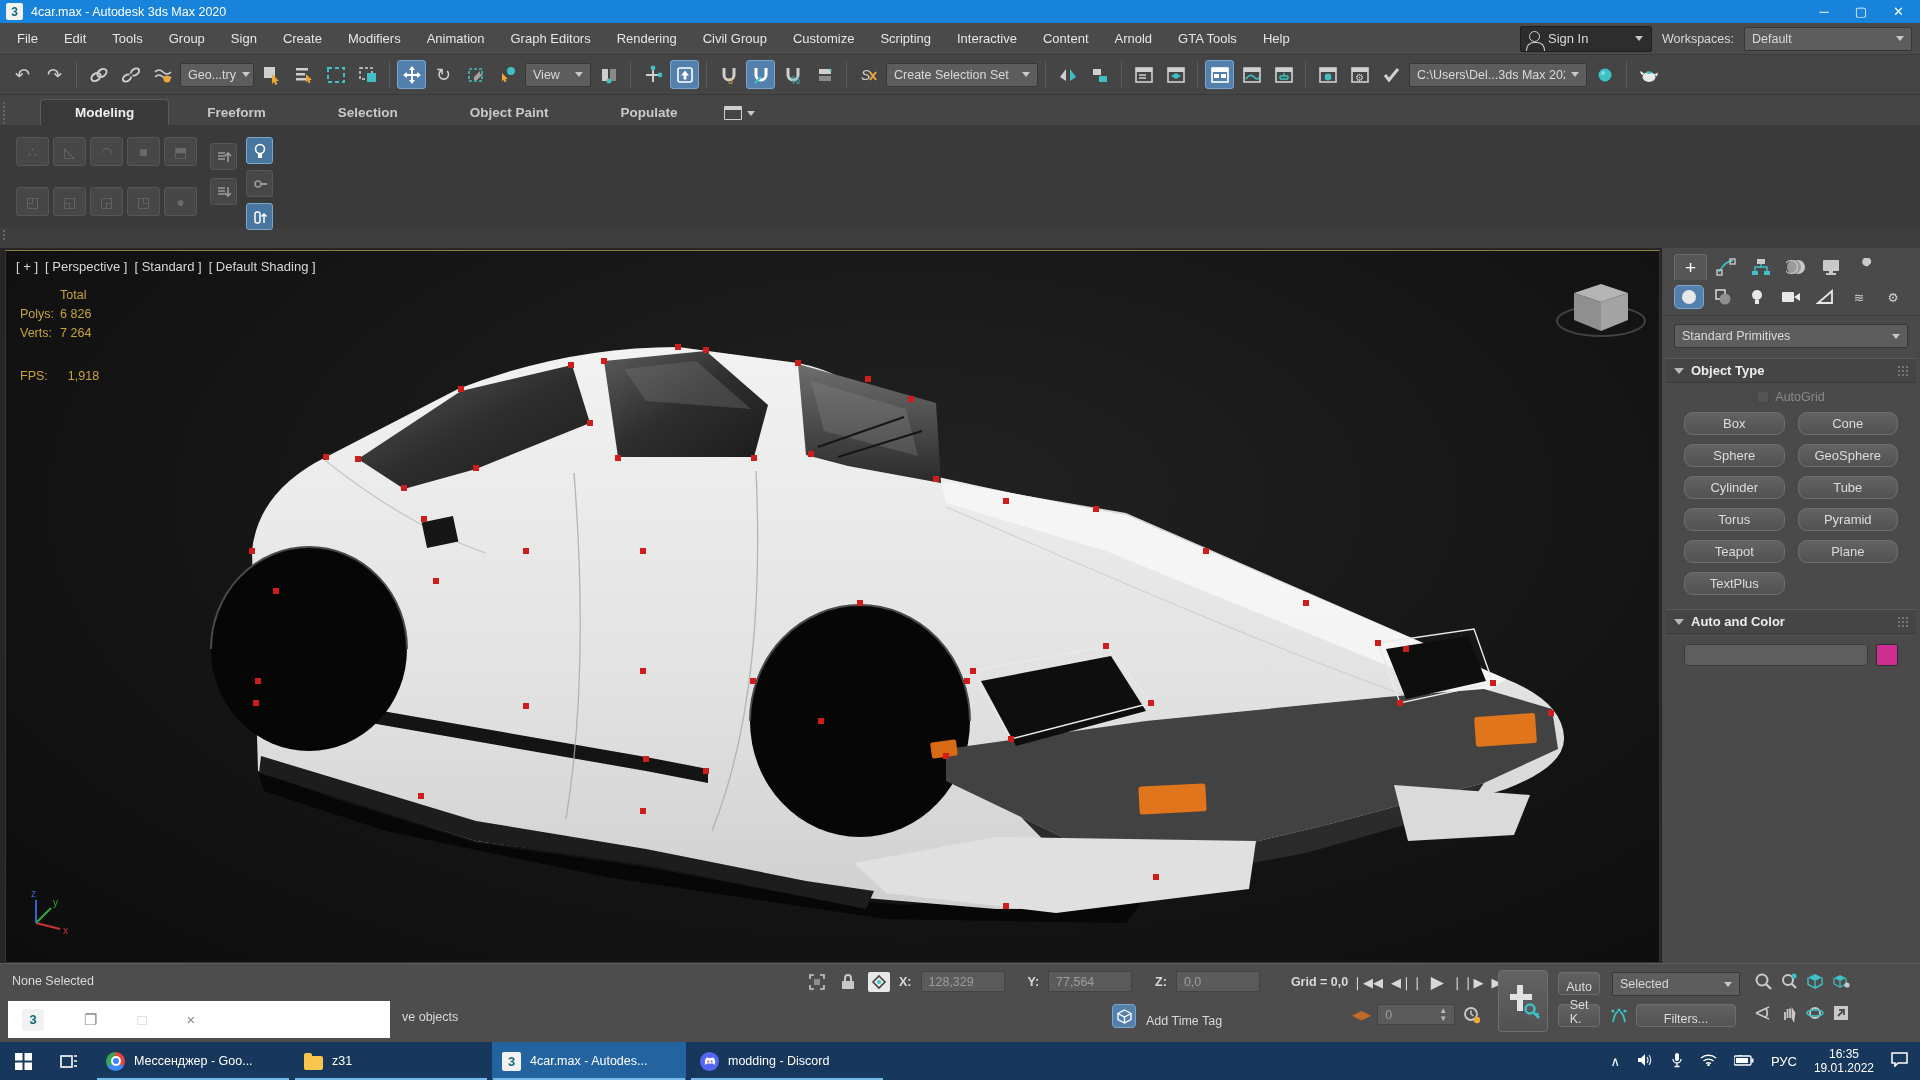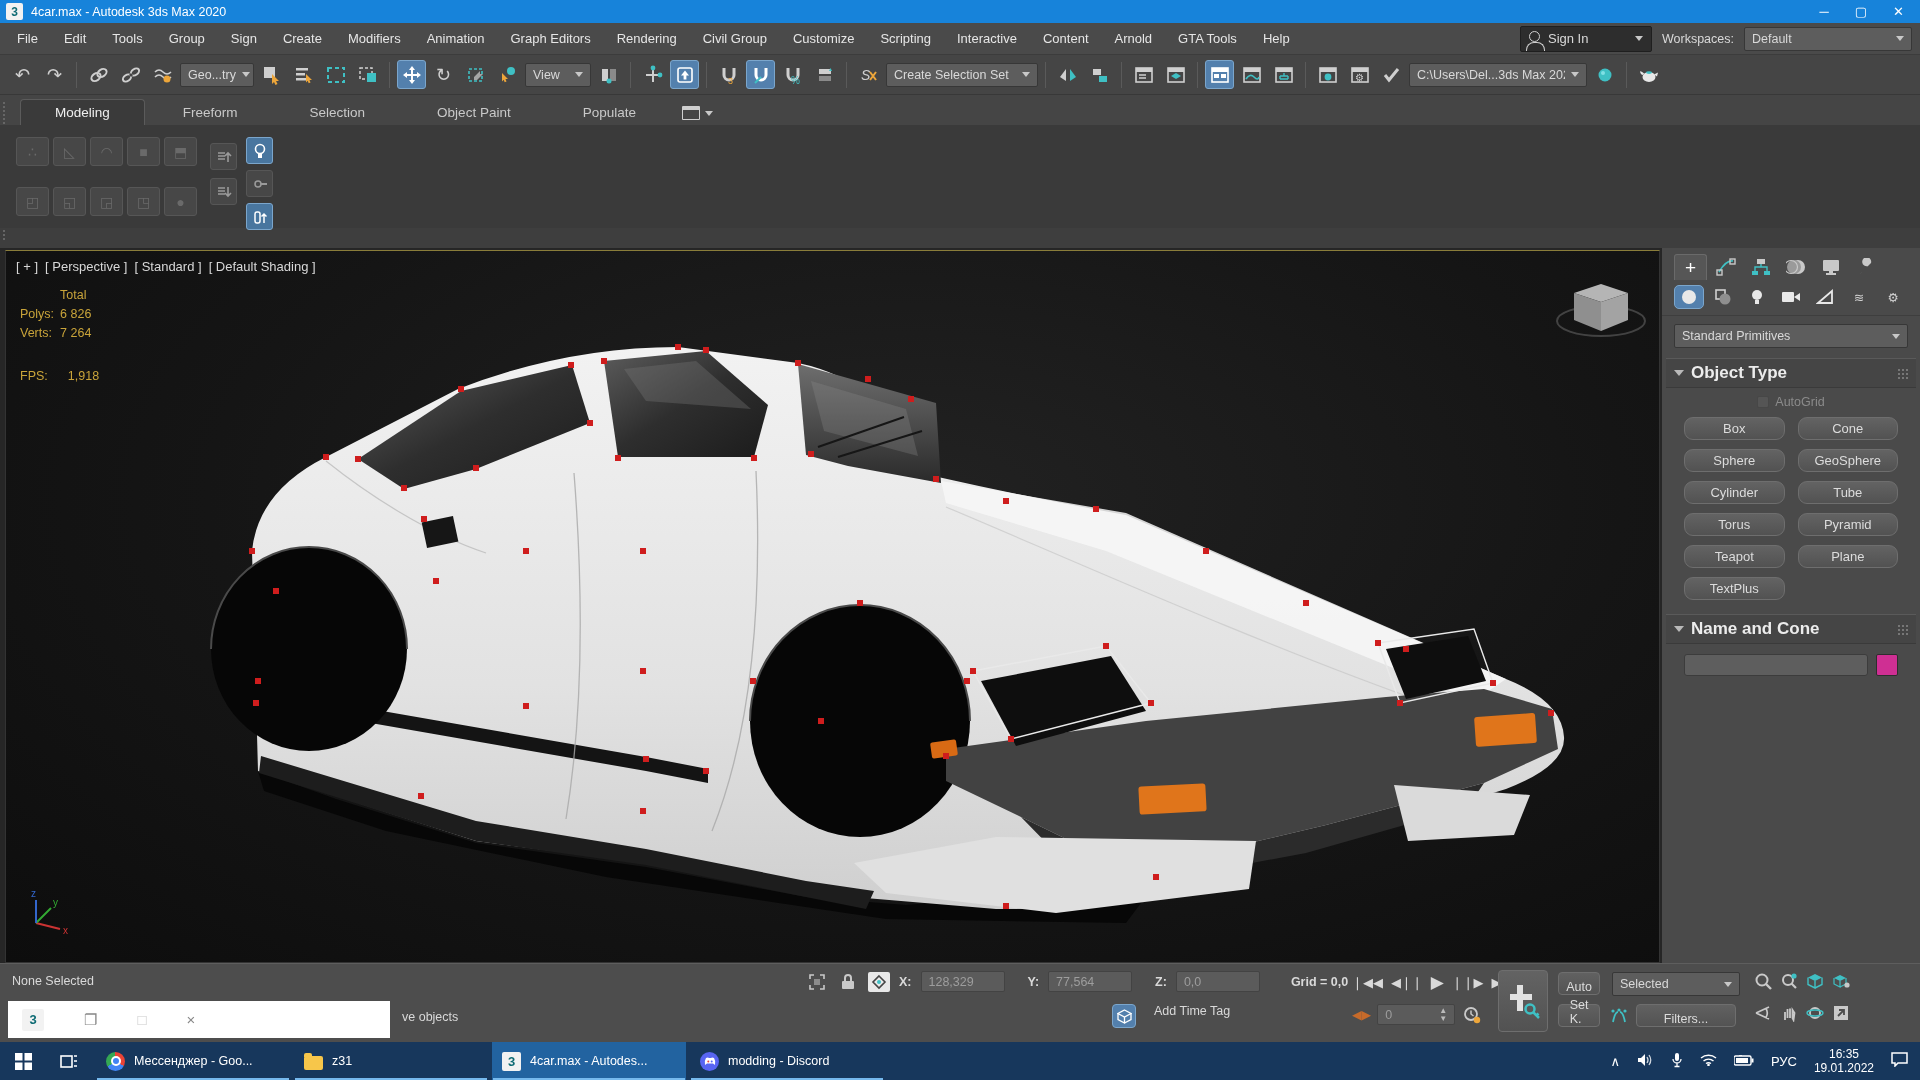--- a/index.html
+++ b/index.html
@@ -32,21 +32,21 @@
   
   .toolbar { height:40px; background:#454545; border-bottom:1px solid #383838; display:flex; align-items:center; padding:0 8px; gap:3px; flex:0 0 auto; }
   .ic { width:29px; height:29px; display:flex; align-items:center; justify-content:center; border-radius:3px; color:#cfcfcf; font-size:18px; cursor:default; flex:0 0 auto; }
   .ic.active { background:#5380ad; border:1px solid #7ba6cc; color:#fff; }
   .sep { width:1px; height:26px; background:#5a5a5a; margin:0 4px; flex:0 0 auto; }
   .tbar-dd { flex:0 0 auto; }
   .wbox { width:18px; height:14px; border:1.5px solid #cfcfcf; border-top-width:4px; border-radius:1px; position:relative; }
 
   
   .ribbon { height:153px; background:#3e3e3e; flex:0 0 auto; position:relative; }
-  .ribbon-tabs { height:30px; background:#454545; display:flex; align-items:flex-end; padding-left:20px; gap:4px; }
+  .ribbon-tabs { height:30px; background:#454545; display:flex; align-items:flex-end; padding-left:40px; gap:4px;font-weight:bold; }
   .rtab { padding:5px 34px; color:#c9c9c9; font-size:13.5px; border-radius:4px 4px 0 0; cursor:default; }
   .rtab.active { background:#3a3a3a; border:1px solid #5b5b5b; border-bottom:none; color:#efefef; }
   .ribbon-body { height:103px; background:#3a3a3a; position:relative; }
   .rgroup-btn { width:33px; height:29px; background:#474747; border:1px solid #565656; border-radius:3px; display:flex; align-items:center; justify-content:center; color:#6a6a6a; font-size:14px; }
   .rrow { position:absolute; display:flex; gap:4px; }
   .rside-btn { width:27px; height:27px; background:#474747; border:1px solid #565656; border-radius:3px; display:flex; align-items:center; justify-content:center; color:#9a9a9a; }
   .rside-btn.blue { background:#49769f; border-color:#7ba6cc; color:#fff; }
   .rpanel-label { position:absolute; left:30px; top:133px; width:230px; text-align:center; color:#cfcfcf; font-size:13px; }
   .grip { position:absolute; left:2px; top:6px; bottom:6px; width:4px;
      background-image:radial-gradient(#666 30%, transparent 31%); background-size:4px 4px; }
@@ -66,21 +66,21 @@
   
   .cpanel { width:258px; margin-left:2px; background:#4a4a4a; flex:0 0 auto; display:flex; flex-direction:column; font-size:12.5px; }
   .cp-tabs { display:flex; padding:6px 10px 2px 12px; gap:2px; }
   .cp-tab { width:33px; height:26px; display:flex; align-items:center; justify-content:center; color:#c9c9c9; border-radius:3px 3px 0 0; }
   .cp-tab.active { background:#565656; border:1px solid #6a6a6a; border-bottom:none; color:#fff; font-size:19px; }
   .cp-subtabs { display:flex; padding:3px 10px 6px 12px; gap:4px; border-bottom:1px solid #3e3e3e; }
   .cp-sub { width:30px; height:24px; display:flex; align-items:center; justify-content:center; color:#d0d0d0; border-radius:5px; }
   .cp-sub.active { background:#5380ad; border:1px solid #7ba6cc; }
   .cp-dd { margin:8px 12px 10px 12px; }
   .rollout { margin:0 4px; }
-  .rollout-head { background:#454545; border-top:1px solid #5a5a5a; border-bottom:1px solid #3a3a3a; padding:4px 8px; font-weight:bold; color:#ececec; display:flex; align-items:center; gap:7px; font-size:17px; }
+  .rollout-head { background:#454545; border-top:1px solid #5a5a5a; border-bottom:1px solid #3a3a3a; padding:4px 8px; font-weight:bold; color:#ececec; display:flex; align-items:center; gap:7px; font-size:13px; }
   .tri-down { width:0; height:0; border-left:5px solid transparent; border-right:5px solid transparent; border-top:6px solid #b9b9b9; }
   .dots-grip { margin-left:auto; width:11px; height:11px;
      background-image:radial-gradient(#777 34%, transparent 35%); background-size:4px 4px; }
   .autogrid { display:flex; align-items:center; gap:6px; justify-content:center; padding:7px 0 4px; color:#8b8b8b; }
   .checkbox { width:12px; height:12px; background:#555; border:1px solid #474747; border-radius:2px; }
   .obj-grid { display:grid; grid-template-columns:1fr 1fr; gap:9px 13px; padding:4px 18px 14px 18px; }
   .btn3 { height:23px; background:linear-gradient(#636363,#525252); border:1px solid #6e6e6e; border-radius:9px; color:#dcdcdc; display:flex; align-items:center; justify-content:center; font-size:13px; cursor:default; }
   .name-row { display:flex; align-items:center; gap:8px; padding:10px 18px; }
   .name-input { flex:1; height:22px; background:#5e5e5e; border:1px solid #3c3c3c; border-radius:3px; color:#e5e5e5; padding:0 6px; font-size:12.5px; }
   .swatch { width:22px; height:22px; border:1px solid #2e2e2e; border-radius:2px; }
@@ -723,21 +723,21 @@
           <div class="btn3">Pyramid</div>
           <div class="btn3">Teapot</div>
           <div class="btn3">Plane</div>
           <div class="btn3">TextPlus</div>
         </div>
       </div>
 
       <div class="rollout">
         <div class="rollout-head">
           <span class="tri-down"></span>
-          <span>Name and Cone</span>
+          <span>Auto and Color</span>
           <span class="dots-grip"></span>
         </div>
         <div class="name-row">
           <input class="name-input" value="" style="">
           <div class="swatch" style="background: rgb(207, 47, 147);"></div>
         </div>
       </div>
     </div>
   </div>
 
@@ -779,21 +779,21 @@
       <div class="sb-field">
           <span>77,564</span>
         </div>
       <span style="font-weight:bold;margin-left:14px">Z:</span>
       <div class="sb-field">
           <span>0,0</span>
         </div>
       <span style="margin-left:22px;font-weight:bold">Grid = 0,0</span>
     </div>
 
-    <div style="position:absolute;left:1112px;top:40px;display:flex;align-items:flex-start;gap:18px">
+    <div style="position:absolute;left:1112px;top:40px;display:flex;align-items:flex-end;gap:10px">
       <div style="width:24px;height:24px;background:#5380ad;border:1px solid #7ba6cc;border-radius:4px;display:flex;align-items:center;justify-content:center">
         <svg width="15" height="15">
             <polygon points="7.5,1 14,4.5 7.5,8 1,4.5" fill="none" stroke="#fff" stroke-width="1.3"></polygon>
             <path d="M1,4.5 v6 l6.5,3.5 v-6 M14,4.5 v6 l-6.5,3.5" fill="none" stroke="#fff" stroke-width="1.3"></path>
           </svg>
       </div>
       <span>Add Time Tag</span>
     </div>
 
     <div style="position:absolute;left:1352px;top:8px;display:flex;align-items:center;gap:8px;font-size:13px">

